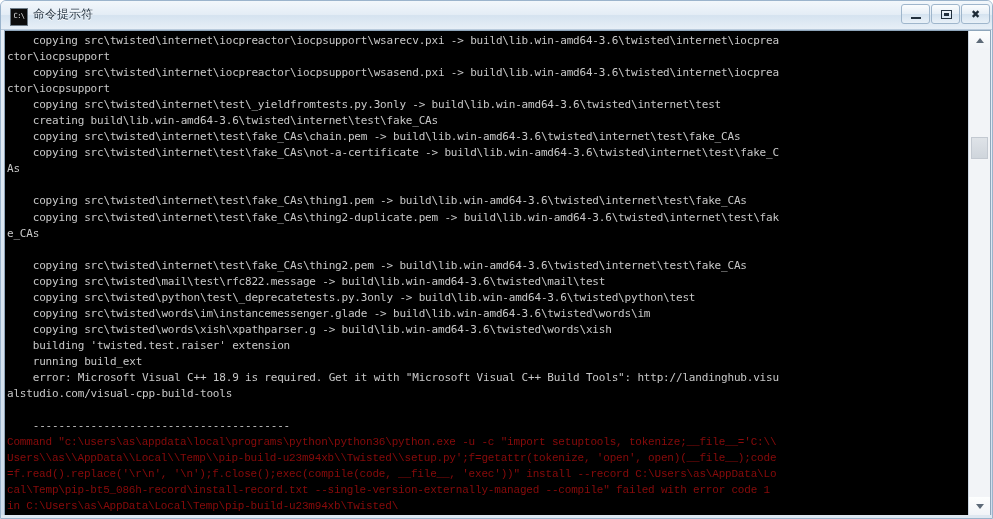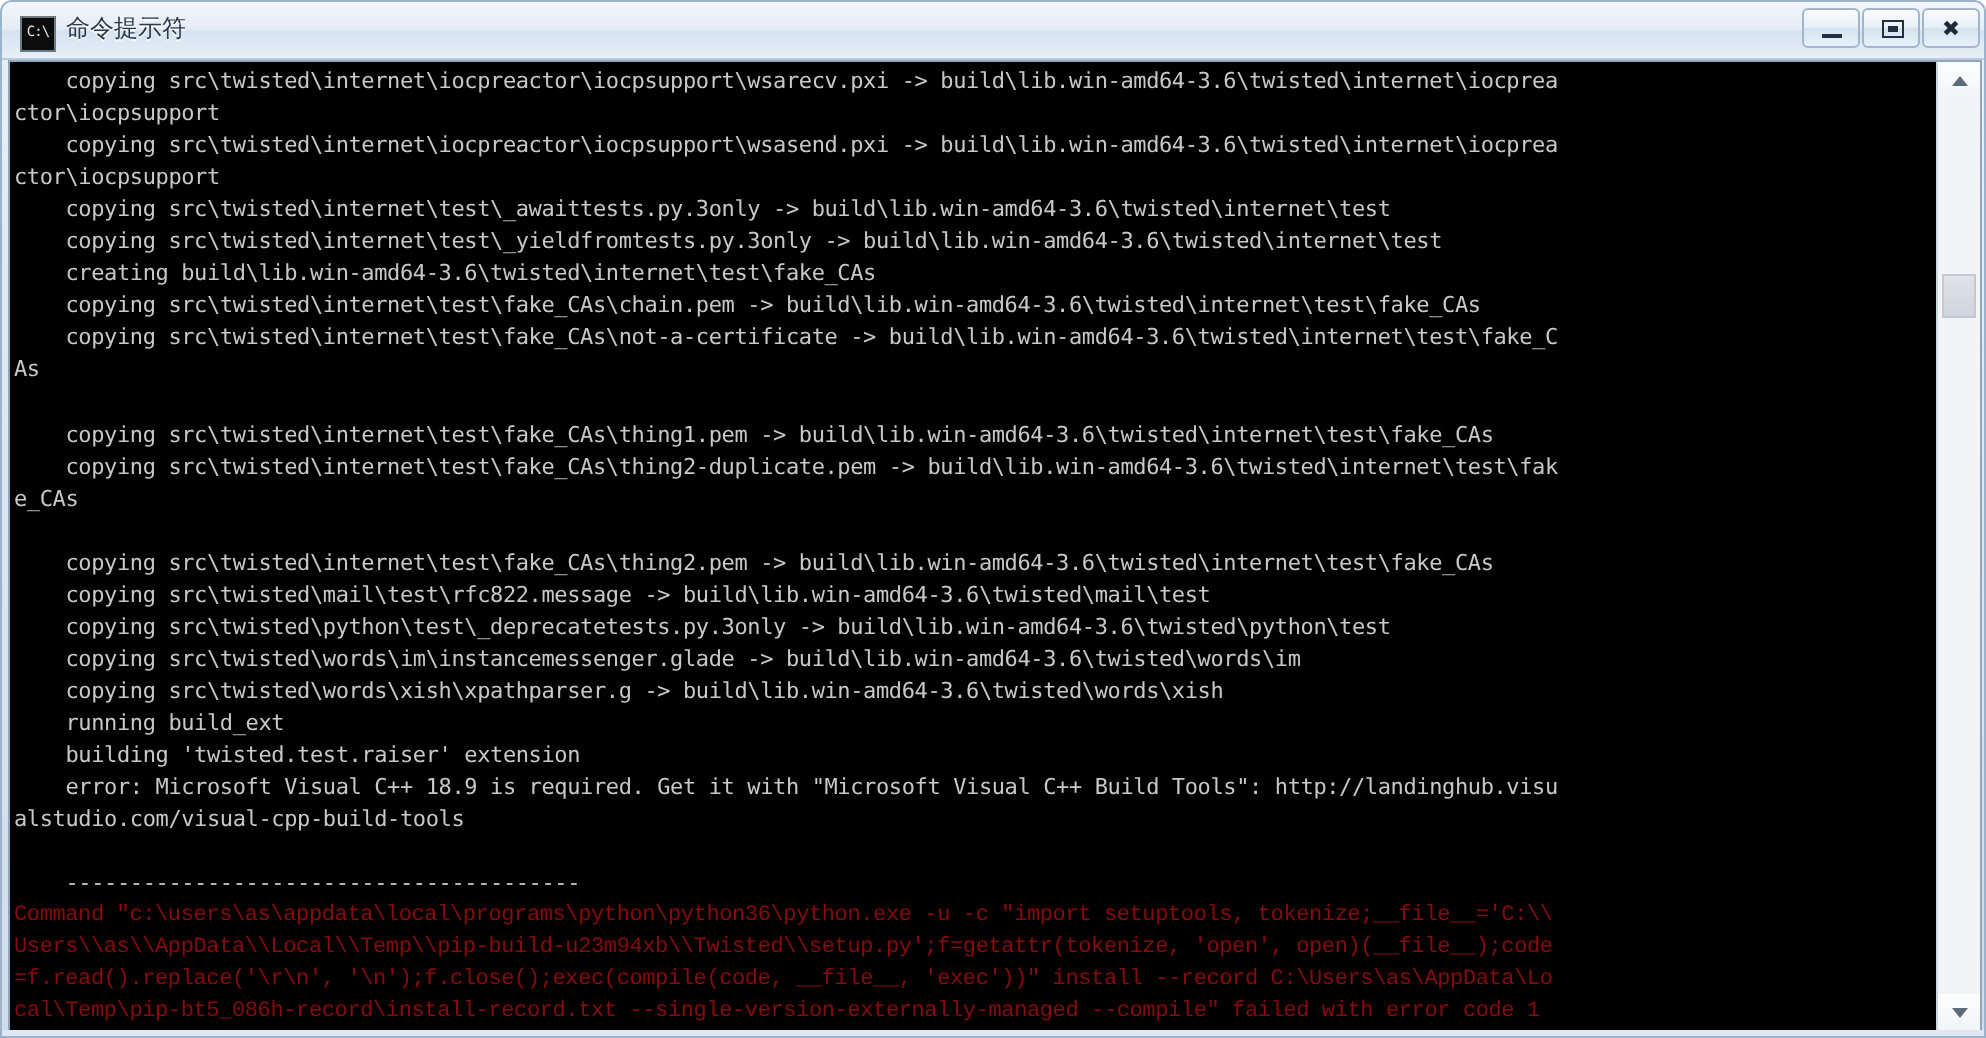--- a/index.html
+++ b/index.html
@@ -236,38 +236,37 @@
     </div>
   </div>
 
   <div class="console-wrap">
     <div class="console">
       <div class="lines" id="console-lines">
           <div class="line">    copying src\twisted\internet\iocpreactor\iocpsupport\wsarecv.pxi -&gt; build\lib.win-amd64-3.6\twisted\internet\iocprea</div>
           <div class="line">ctor\iocpsupport</div>
           <div class="line">    copying src\twisted\internet\iocpreactor\iocpsupport\wsasend.pxi -&gt; build\lib.win-amd64-3.6\twisted\internet\iocprea</div>
           <div class="line">ctor\iocpsupport</div>
-          <div class="line">    copying src\twisted\internet\test\_awaittests.py.3only -&gt; build\lib.win-amd64-3.6\twisted\internet\test</div>
           <div class="line">    copying src\twisted\internet\test\_yieldfromtests.py.3only -&gt; build\lib.win-amd64-3.6\twisted\internet\test</div>
           <div class="line">    creating build\lib.win-amd64-3.6\twisted\internet\test\fake_CAs</div>
           <div class="line">    copying src\twisted\internet\test\fake_CAs\chain.pem -&gt; build\lib.win-amd64-3.6\twisted\internet\test\fake_CAs</div>
           <div class="line">    copying src\twisted\internet\test\fake_CAs\not-a-certificate -&gt; build\lib.win-amd64-3.6\twisted\internet\test\fake_C</div>
           <div class="line">As</div>
           <div class="line">&nbsp;</div>
           <div class="line">    copying src\twisted\internet\test\fake_CAs\thing1.pem -&gt; build\lib.win-amd64-3.6\twisted\internet\test\fake_CAs</div>
           <div class="line">    copying src\twisted\internet\test\fake_CAs\thing2-duplicate.pem -&gt; build\lib.win-amd64-3.6\twisted\internet\test\fak</div>
           <div class="line">e_CAs</div>
           <div class="line">&nbsp;</div>
           <div class="line">    copying src\twisted\internet\test\fake_CAs\thing2.pem -&gt; build\lib.win-amd64-3.6\twisted\internet\test\fake_CAs</div>
           <div class="line">    copying src\twisted\mail\test\rfc822.message -&gt; build\lib.win-amd64-3.6\twisted\mail\test</div>
           <div class="line">    copying src\twisted\python\test\_deprecatetests.py.3only -&gt; build\lib.win-amd64-3.6\twisted\python\test</div>
           <div class="line">    copying src\twisted\words\im\instancemessenger.glade -&gt; build\lib.win-amd64-3.6\twisted\words\im</div>
           <div class="line">    copying src\twisted\words\xish\xpathparser.g -&gt; build\lib.win-amd64-3.6\twisted\words\xish</div>
+          <div class="line">    building 'twisted.test.raiser' extension</div>
           <div class="line">    running build_ext</div>
-          <div class="line">    building 'twisted.test.raiser' extension</div>
           <div class="line">    error: Microsoft Visual C++ 18.9 is required. Get it with "Microsoft Visual C++ Build Tools": http://landinghub.visu</div>
           <div class="line">alstudio.com/visual-cpp-build-tools</div>
           <div class="line">&nbsp;</div>
           <div class="line">    ----------------------------------------</div>
           <div class="line err">Command "c:\users\as\appdata\local\programs\python\python36\python.exe -u -c "import setuptools, tokenize;__file__='C:\\</div>
           <div class="line err">Users\\as\\AppData\\Local\\Temp\\pip-build-u23m94xb\\Twisted\\setup.py';f=getattr(tokenize, 'open', open)(__file__);code</div>
           <div class="line err">=f.read().replace('\r\n', '\n');f.close();exec(compile(code, __file__, 'exec'))" install --record C:\Users\as\AppData\Lo</div>
           <div class="line err">cal\Temp\pip-bt5_086h-record\install-record.txt --single-version-externally-managed --compile" failed with error code 1</div>
           <div class="line err">in C:\Users\as\AppData\Local\Temp\pip-build-u23m94xb\Twisted\</div>
         </div>

